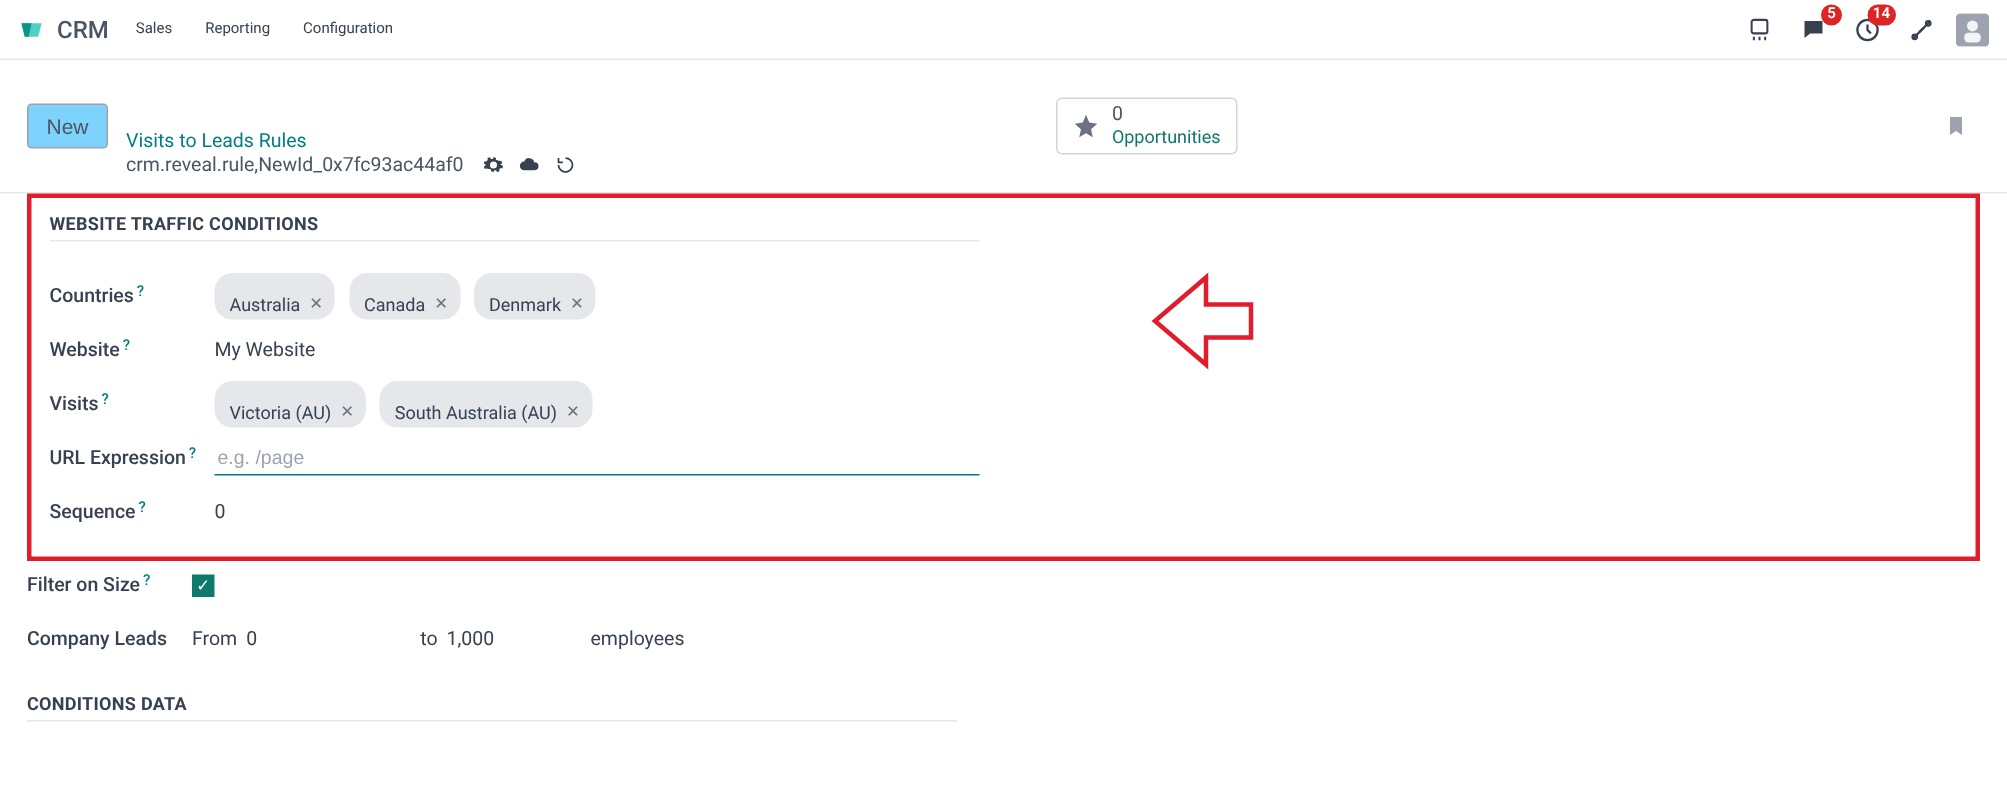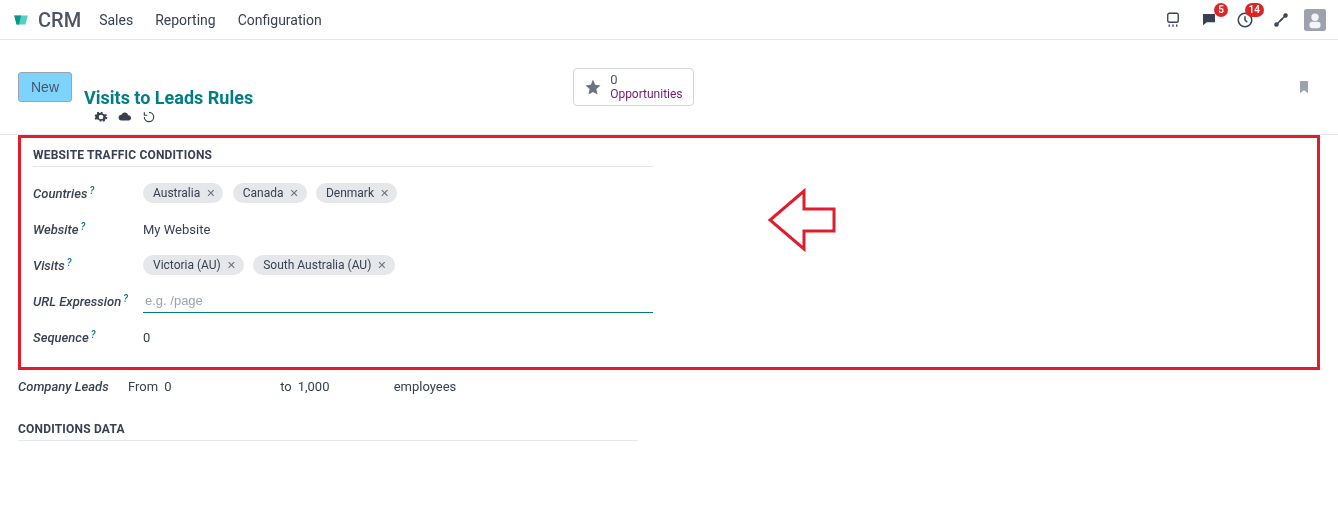--- a/index.html
+++ b/index.html
@@ -1,46 +1,46 @@
 <!DOCTYPE html>
 <html><head>
 <meta charset="utf-8">
 <style>
   * { box-sizing: border-box; margin: 0; padding: 0; }
   body { font-family: -apple-system, BlinkMacSystemFont, "Segoe UI", Roboto, sans-serif; font-size: 13px; color: #374151; background: #fff; width: 1338px; }
   .topbar { display: flex; align-items: center; height: 40px; border-bottom: 1px solid #e5e7eb; padding: 0 12px; }
   .app-logo { width: 18px; height: 18px; margin-right: 8px; }
-  .app-name { font-size: 20px; font-weight: 500; color: #4b5563; margin-right: 18px; }
-  .menu-item { font-size: 14px; color: #374151; margin-right: 22px; cursor: pointer; }
+  .app-name { font-size: 16px; font-weight: 500; color: #4b5563; margin-right: 18px; }
+  .menu-item { font-size: 10px; color: #374151; margin-right: 22px; cursor: pointer; }
   .topbar-spacer { flex: 1; }
   .top-icon { display: inline-flex; align-items: center; justify-content: center; width: 26px; height: 26px; margin-right: 10px; cursor: pointer; position: relative; }
   .badge { position: absolute; top: -4px; right: -6px; background: #dc2626; color: #fff; font-size: 10px; font-weight: 600; border-radius: 9px; padding: 0 4px; line-height: 14px; min-width: 14px; text-align: center; }
   .co-label { font-size: 14px; color: #374151; margin: 0 10px 0 4px; }
   .avatar { width: 22px; height: 22px; border-radius: 3px; background: #d1d5db; display:inline-block; }
 
   .subbar { display: flex; align-items: center; padding: 10px 18px; border-bottom: 1px solid #e5e7eb; }
   .btn-new { border: 1px solid #9ca3af; background: #7dd3fc; color: #4b5563; font-size: 14px; padding: 6px 12px; border-radius: 3px; cursor: pointer; margin-right: 12px; }
-  .crumb-title { color: #017e84; font-size: 18px; font-weight: 700; line-height: 1.2; margin-top: 37px; }
+  .crumb-title { color: #017e84; font-size: 13px; font-weight: 400; line-height: 1.2; margin-top: 37px; }
   .crumb-sub { color: #4b5563; font-size: 13px; line-height: 1.2; }
   .crumb-icons { display: inline-flex; gap: 10px; margin-left: 10px; vertical-align: middle; }
   .gap { flex: 0 0 320px; }
   .stat-box { border: 1px solid #d1d5db; border-radius: 4px; padding: 4px 10px; display: flex; align-items: center; gap: 8px; color: #4b5563; }
   .stat-val { font-size: 13px; line-height: 1.1; }
-  .stat-lbl { font-size: 12px; color: #701a75; }
+  .stat-lbl { font-size: 12px; color: #0f766e; }
   .subbar-spacer { flex: 1; }
   .bookmark-icon { margin-right: 8px; color:#9ca3af; }
 
   .content { padding: 0 18px 20px 18px; position: relative; }
   .highlight-box { border: 3px solid #e11d2d; padding: 10px 12px 10px 12px; position: relative; }
-  .section-title { font-size: 12px; font-weight: 700; letter-spacing: .2px; color: #374151; border-bottom: 1px solid #e5e7eb; padding-bottom: 4px; margin-bottom: 10px; width: 620px; }
+  .section-title { font-size: 12px; font-weight: 700; letter-spacing: .2px; color: #374151; border-bottom: 1px solid #e5e7eb; padding-bottom: 4px; margin-bottom: 20px; width: 620px; }
   .section-title.nobox { margin-top: 20px; }
   .frow { display: flex; align-items: center; min-height: 32px; margin-bottom: 4px; }
-  .flabel { width: 110px; font-size: 13px; color: #374151; font-weight: 500; position: relative; font-style: italic; }
+  .flabel { width: 110px; font-size: 13px; color: #374151; font-weight: 500; position: relative; }
   .help-q { color: #017e84; font-size: 10px; position: relative; top: -4px; left: 2px; }
-  .tag { display: inline-flex; align-items: center; background: #e5e7eb; color: #374151; border-radius: 12px; padding: 3px 8px 3px 10px; font-size: 12px; margin-right: 6px; }
+  .tag { display: inline-flex; align-items: center; background: #e5e7eb; color: #374151; border-radius: 12px; padding: 14px 8px 3px 10px; font-size: 12px; margin-right: 6px; }
   .tag-x { margin-left: 6px; font-size: 11px; color: #6b7280; cursor: pointer; }
   .fvalue { font-size: 13px; color: #374151; }
   .url-input { width: 510px; border: none; border-bottom: 1.5px solid #017e84; font-size: 13px; padding: 4px 2px; outline: none; color: #4d7c0f; }
   .url-input::placeholder { color: #9ca3af; }
   .checkbox { width: 15px; height: 15px; background: #0e7a6d; display: inline-flex; align-items: center; justify-content: center; color: #fff; font-size: 11px; }
   .size-row span { margin-right: 6px; font-size: 13px; }
   .arrow-annot { position: absolute; left: 766px; top: 50px; }
 
   svg { display: block; }
 </style>
@@ -96,20 +96,21 @@
         <rect x="6" y="14" width="12" height="7" rx="3" fill="#f3f4f6"></rect>
       </svg>
   </span>
 </div>
 
 <div class="subbar">
   <button class="btn-new">New</button>
   <div>
     <div class="crumb-title">Visits to Leads Rules</div>
     <div>
+      <span class="crumb-sub">crm.reveal.rule,NewId_0x7fc93ac44af0</span>
       <span class="crumb-icons">
         <span>
             <svg viewBox="0 0 24 24" width="14" height="14" fill="#374151">
               <path d="M12 8a4 4 0 100 8 4 4 0 000-8zm9 4l2 1-1 3-2-.5-1.5 1.5.5 2-3 1-1-2h-2l-1 2-3-1 .5-2L4 16l-2 .5-1-3 2-1v-1l-2-1 1-3 2 .5L5.5 6 5 4l3-1 1 2h2l1-2 3 1-.5 2L19 7.5l2-.5 1 3-2 1v1z"></path>
             </svg>
           </span>
         <span>
             <svg viewBox="0 0 24 24" width="14" height="14" fill="#374151">
               <path d="M6 18a5 5 0 010-10 6 6 0 0111.5 1A4.5 4.5 0 0118 18H6z"></path>
             </svg>
@@ -197,20 +198,24 @@
   </div>
 
   <div class="arrow-annot">
     <svg width="70" height="70" viewBox="0 0 70 70" fill="none" stroke="#e11d2d" stroke-width="3" stroke-linejoin="miter">
       <path d="M 68 24 L 38 24 L 38 6 L 4 35 L 38 64 L 38 46 L 68 46 Z"></path>
     </svg>
   </div>
 
 
 
+  <div class="frow">
+    <div class="flabel"><span>Filter on Size</span><span class="help-q">?</span></div>
+    <span class="checkbox">✓</span>
+  </div>
 
   <div class="frow size-row">
     <div class="flabel"><span>Company Leads</span></div>
     <span>From</span>
     <span style="width:110px;display:inline-block">0</span>
     <span>to</span>
     <span style="width:90px;display:inline-block">1,000</span>
     <span>employees</span>
   </div>
 

